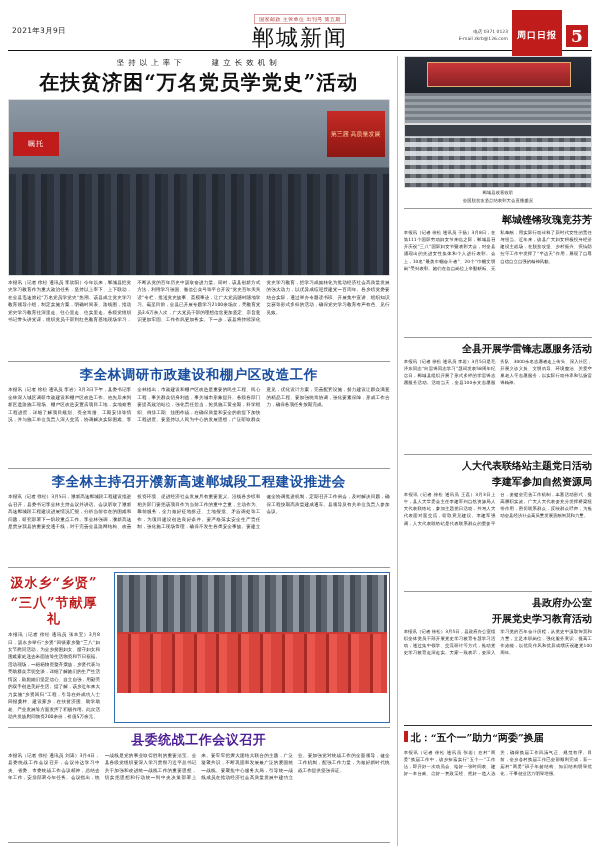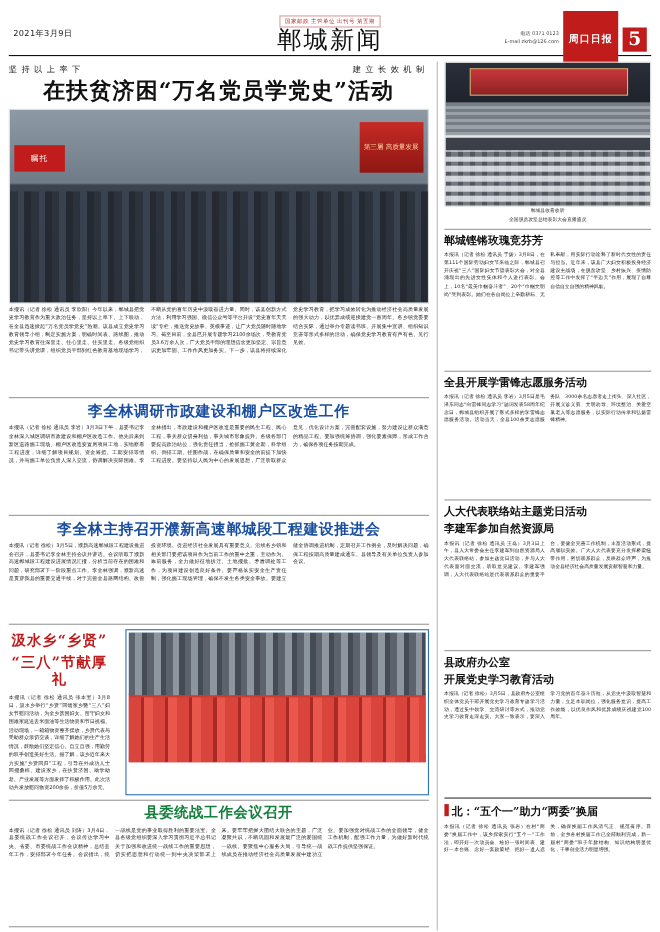--- a/index.html
+++ b/index.html
@@ -37,21 +37,21 @@
     line-height:1.15;color:#111;margin:1px 0 5px 0;
   }
   .headline-blue{
     font-family:"DejaVu Serif","Liberation Serif",serif;
     font-weight:bold;font-size:13.5px;letter-spacing:.5px;text-align:center;
     color:#1a4fa0;margin:4px 0 4px 0;line-height:1.2;
   }
   .headline-black{
     font-family:"DejaVu Serif","Liberation Serif",serif;
     font-weight:bold;font-size:13px;letter-spacing:.5px;text-align:center;
-    color:#15803d;margin:4px 0 4px 0;line-height:1.2;
+    color:#4c1d95;margin:4px 0 4px 0;line-height:1.2;
   }
   .headline-red{
     font-family:"DejaVu Serif","Liberation Serif",serif;
     font-weight:bold;font-size:12px;text-align:center;color:#c01c1c;
     line-height:1.25;margin:3px 0;
   }
   .rule{border-top:0.5px solid #999;margin:4px 0;}
   .rule-thick{border-top:1px solid #333;margin:5px 0;}
 
   
@@ -107,21 +107,21 @@
     background:repeating-linear-gradient(90deg,#d9453c 0 11px,#a92a24 11px 14px,#e8564c 14px 22px);
   }
 
   .photo-border{border:1px solid #ddd;}
   .photo-blue-frame{border:1px solid #2f6fb5;padding:2px;}
 
   
   .r-copy{font-size:4.4px;line-height:1.6;text-align:justify;word-break:break-all;color:#1b1b1b;}
   .r-head{
     font-family:"DejaVu Serif","Liberation Serif",serif;font-weight:bold;
-    font-size:10px;text-align:left;color:#111;line-height:1.3;margin:3px 0;
+    font-size:10px;text-align:right;color:#111;line-height:1.3;margin:3px 0;
   }
   .r-cap{font-size:4.4px;text-align:center;color:#333;margin-top:2px;line-height:1.4;}
   .redbar{display:inline-block;width:4px;height:11px;background:#c01c1c;margin-right:3px;vertical-align:-1px;}
   .r-head-bar{font-family:"DejaVu Serif","Liberation Serif",serif;font-weight:bold;font-size:10px;color:#111;margin:4px 0;}
   .imgwrap{margin:0 0;}
 
   
   .stamp{position:absolute;left:4px;top:18%;width:46px;height:24px;background:#c01c1c;color:#fff;font-size:7px;display:flex;align-items:center;justify-content:center;letter-spacing:1px;font-family:"DejaVu Serif","Liberation Serif",serif;}
   .banner{position:absolute;right:4px;top:6%;width:58px;height:46px;background:linear-gradient(180deg,#c62a25,#8e1713);color:#ffdca8;font-size:6px;display:flex;align-items:center;justify-content:center;text-align:center;line-height:1.3;padding:2px;box-sizing:border-box;}
 </style>
@@ -143,21 +143,21 @@
       </div>
       <div class="mh-brand">周口日报</div>
       <div class="mh-num">5</div>
     </div>
   </div>
 
   <div class="body">
 
     <div class="col-left">
 
-      <div style="display:flex;justify-content:space-between;gap:26px;margin-top:2px;">
+      <div style="display:flex;justify-content:center;gap:26px;margin-top:2px;">
         <span class="kicker">坚持以上率下</span>
         <span class="kicker">建立长效机制</span>
       </div>
 
       <div class="headline-main">在扶贫济困“万名党员学党史”活动</div>
 
       <div class="imgwrap photo photo-border ph-group" style="height:175px;">
         <div class="stamp">嘱托</div>
         <div class="banner">第三届
 高质量发展</div>

